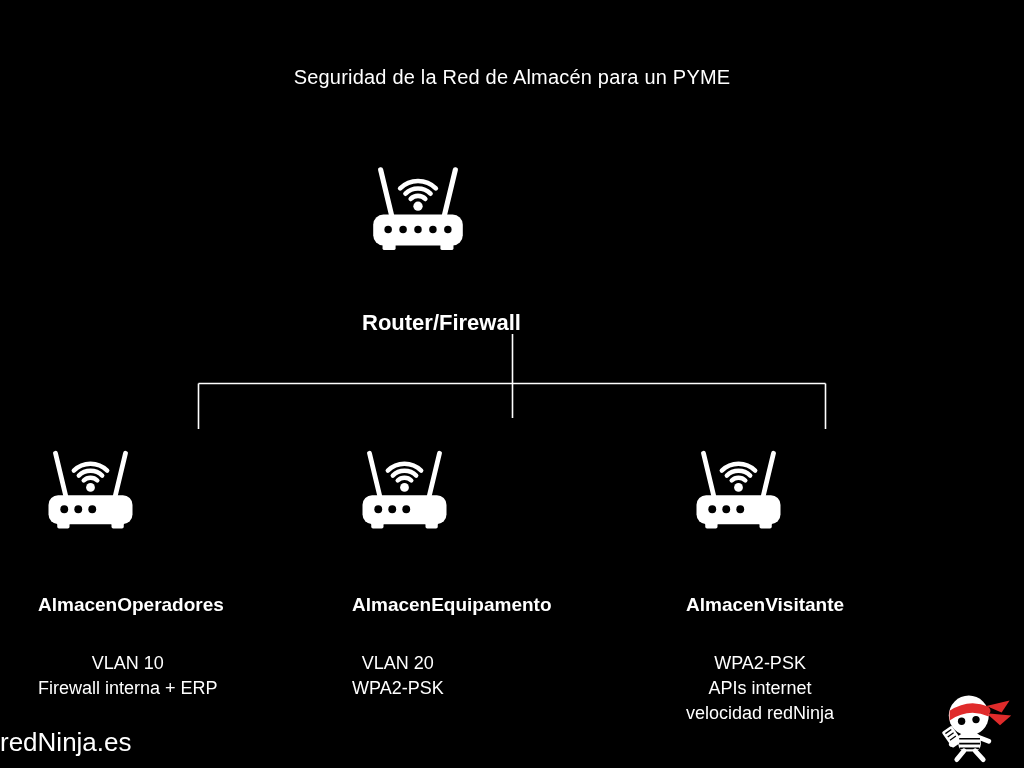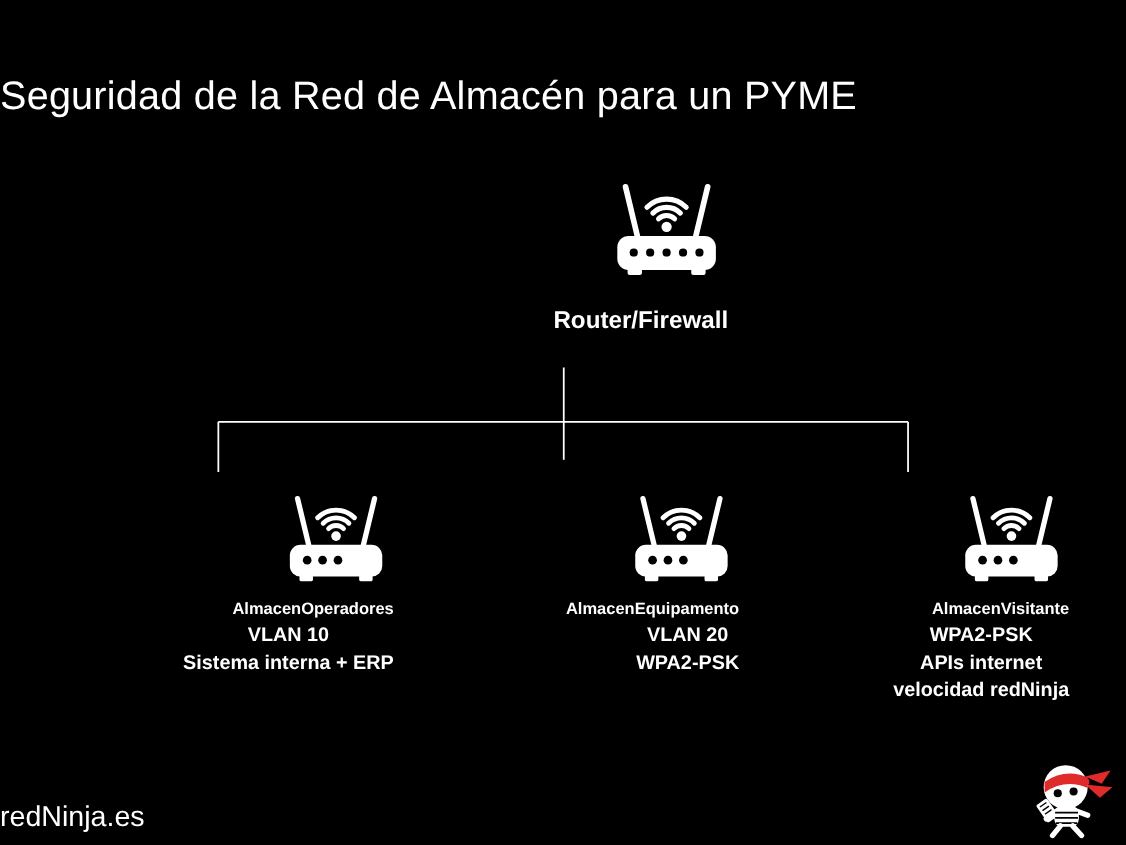--- a/index.html
+++ b/index.html
@@ -5,34 +5,35 @@
   :root { --background:#000000; --foreground:#ffffff; --accent:#e02b2b; }
   * { margin:0; padding:0; box-sizing:border-box; }
   html,body { background:var(--background); }
   .stage {
     position:relative; width:1024px; height:768px; overflow:hidden;
     background:var(--background); color:var(--foreground);
     font-family:"Liberation Sans","DejaVu Sans",sans-serif;
   }
   .diagram-title {
     position:absolute; top:66px; left:0; width:100%;
-    font-size:36px; font-weight:500; letter-spacing:0.2px;
+    text-align:center; font-size:20px; font-weight:500; letter-spacing:0.2px;
   }
   .node {
-    position:absolute; display:flex; flex-direction:column; align-items:flex-end;
+    position:absolute; display:flex; flex-direction:column; align-items:flex-start;
     text-align:center;
+    gap:32px;
   }
   .root-node { left:362px; top:164px; width:300px; }
   .root-label { margin-top:24px; font-size:22px; font-weight:700; }
   .child-node { top:448px; width:320px; }
   .child-node.n0 { left:38px; }
   .child-node.n1 { left:352px; }
-  .child-node.n2 { left:652px; }
-  .node-title { margin-top:13px; font-size:15px; font-weight:700; }
-  .node-details { margin-top:3px; font-size:18px; line-height:25px; font-weight:700; }
+  .child-node.n2 { left:686px; }
+  .node-title { margin-top:30px; font-size:19px; font-weight:700; }
+  .node-details { margin-top:3px; font-size:18px; line-height:25px; font-weight:400; }
   .connectors { position:absolute; inset:0; pointer-events:none; }
   .router-svg { display:block; }
   .dot { fill:var(--background); }
   .red { fill:var(--accent); }
   .branding-text {
     position:absolute; top:727px; left:0; width:935px;
     text-align:left; font-size:26px; font-weight:400;
   }
   .ninja { position:absolute; top:686px; left:932px; }
 </style>
@@ -78,21 +79,21 @@
   <div class="node child-node n0">
     <svg class="router-svg" width="105" height="84" viewBox="0 0 120 96">
       <use href="#router-shape"></use>
       <circle class="dot" cx="30" cy="70" r="4.5"></circle>
       <circle class="dot" cx="46" cy="70" r="4.5"></circle>
       <circle class="dot" cx="62" cy="70" r="4.5"></circle>
     </svg>
     <div class="node-title">AlmacenOperadores</div>
     <div class="node-details">
       <div>VLAN 10</div>
-      <div>Sistema interna + ERP</div>
+      <div>Firewall interna + ERP</div>
     </div>
   </div>
 
   <div class="node child-node n1">
     <svg class="router-svg" width="105" height="84" viewBox="0 0 120 96">
       <use href="#router-shape"></use>
       <circle class="dot" cx="30" cy="70" r="4.5"></circle>
       <circle class="dot" cx="46" cy="70" r="4.5"></circle>
       <circle class="dot" cx="62" cy="70" r="4.5"></circle>
     </svg>

